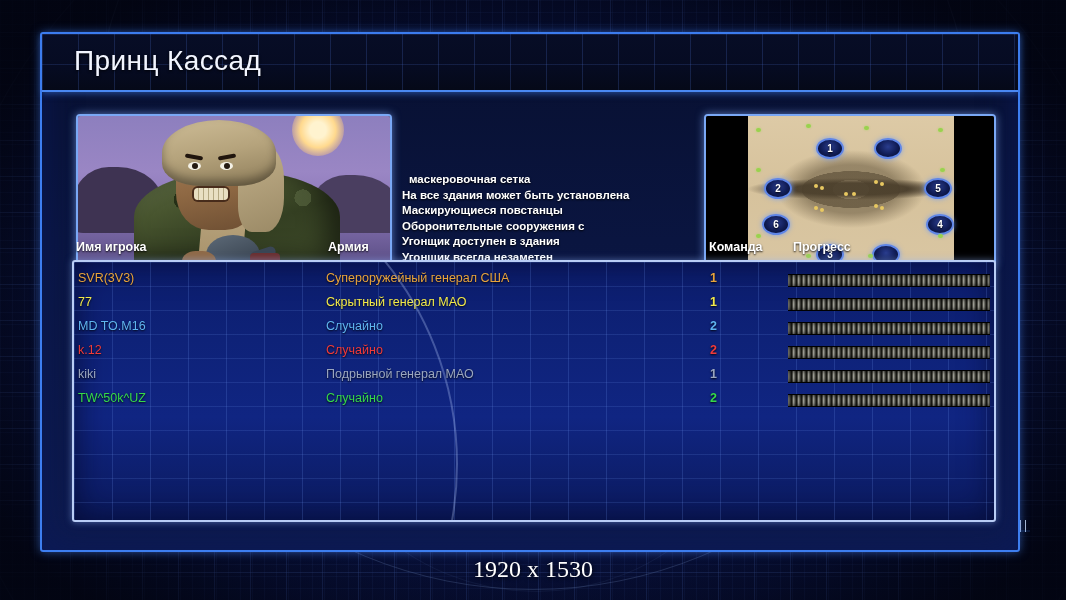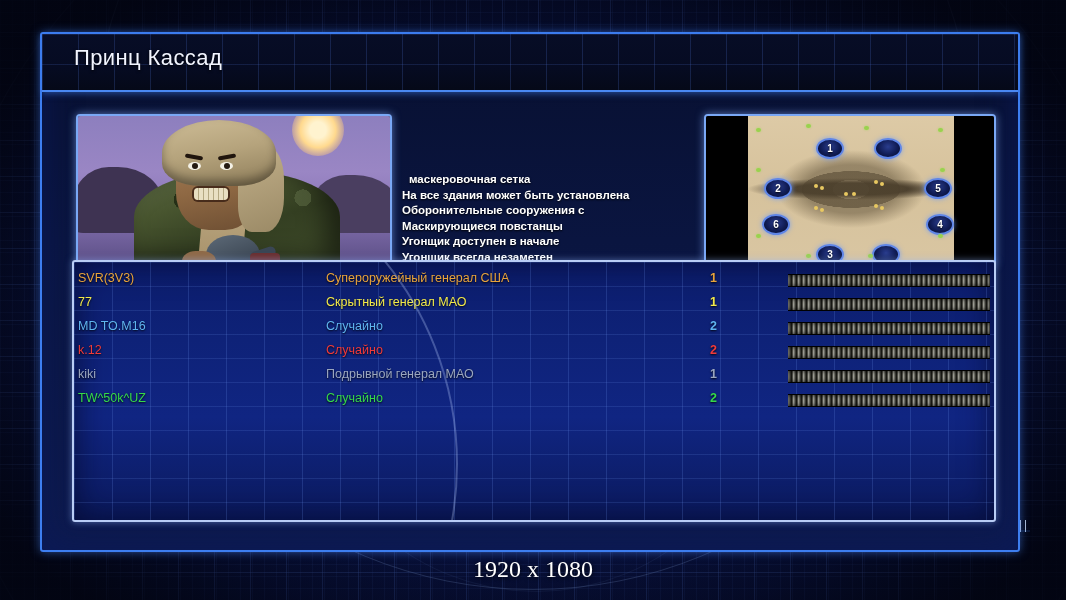--- a/index.html
+++ b/index.html
@@ -95,21 +95,21 @@
   }
   #titlebar::after{
     content:"";position:absolute;inset:0;
     background-image:
       linear-gradient(to right, rgba(80,120,220,.22) 1px, transparent 1px),
       linear-gradient(to bottom, rgba(80,120,220,.18) 1px, transparent 1px);
     background-size:36px 30px;
   }
   #title-text{
     position:absolute;left:32px;top:11px;
-    font-size:22px;color:#f2f5ff;letter-spacing:.4px;
+    font-size:28px;color:#f2f5ff;letter-spacing:.4px;
     text-shadow:0 1px 3px rgba(0,0,0,.9);
     z-index:2;
   }
 
   
   #media-row{position:absolute;left:0;top:56px;right:0;height:150px;}
 
   #portrait-frame, #map-frame{
     position:absolute;top:24px;
     border:2px solid #7aa8f5;
@@ -312,23 +312,23 @@
           <div class="p-kettle"></div>
           <div class="p-kettle-sp"></div>
           <div class="p-kettle-cup"></div>
           <div class="p-hand"></div>
         </div>
       </div>
 
       <div id="desc">
           <div class="desc-line indent">маскеровочная сетка</div>
           <div class="desc-line">На все здания может быть установлена</div>
+          <div class="desc-line">Маскирующиеся повстанцы</div>
           <div class="desc-line">Оборонительные сооружения с</div>
-          <div class="desc-line">Маскирующиеся повстанцы</div>
-          <div class="desc-line">Угонщик доступен в начале</div>
+          <div class="desc-line">Угонщик доступен в здания</div>
           <div class="desc-line">Угонщик всегда незаметен</div>
           <div class="desc-line">Быстрая готовность скрытия от СВМ</div>
           <div class="desc-line">Более частое скрытие от СВМ</div>
         </div>
 
       <div id="map-frame">
         <div id="map-art">
           <div id="map-terrain"></div>
         <div class="map-slot" style="left: 110px; top: 22px;">1</div>
             <div class="map-slot" style="left: 168px; top: 22px;"></div>
@@ -356,20 +356,26 @@
             <div class="map-gold" style="left: 146px; top: 76px;"></div>
             <div class="map-gold" style="left: 108px; top: 90px;"></div>
             <div class="map-gold" style="left: 114px; top: 92px;"></div>
             <div class="map-gold" style="left: 168px; top: 88px;"></div>
             <div class="map-gold" style="left: 174px; top: 90px;"></div>
           </div>
       </div>
 
     </div>
 
+    <div id="table-headers">
+      <span class="col-name">Имя игрока</span>
+      <span class="col-army">Армия</span>
+      <span class="col-team">Команда</span>
+      <span class="col-prog">Прогресс</span>
+    </div>
 
     <div id="table-panel">
       <div id="rows">
           <div class="row">
             <div class="cell c-name" style="color: rgb(232, 163, 60);">SVR(3V3)</div>
             <div class="cell c-army" style="color: rgb(232, 163, 60);">Супероружейный генерал США</div>
             <div class="cell c-team" style="color: rgb(232, 163, 60);">1</div>
             <div class="bar"></div>
           </div>
           <div class="row">
@@ -401,13 +407,13 @@
             <div class="cell c-army" style="color: rgb(53, 217, 74);">Случайно</div>
             <div class="cell c-team" style="color: rgb(53, 217, 74);">2</div>
             <div class="bar"></div>
           </div>
         </div>
     </div>
 
   </div>
 </div>
 
-<div id="resolution">1920 x 1080</div>
+<div id="resolution">1920 x 1530</div>
 
 </body></html>

